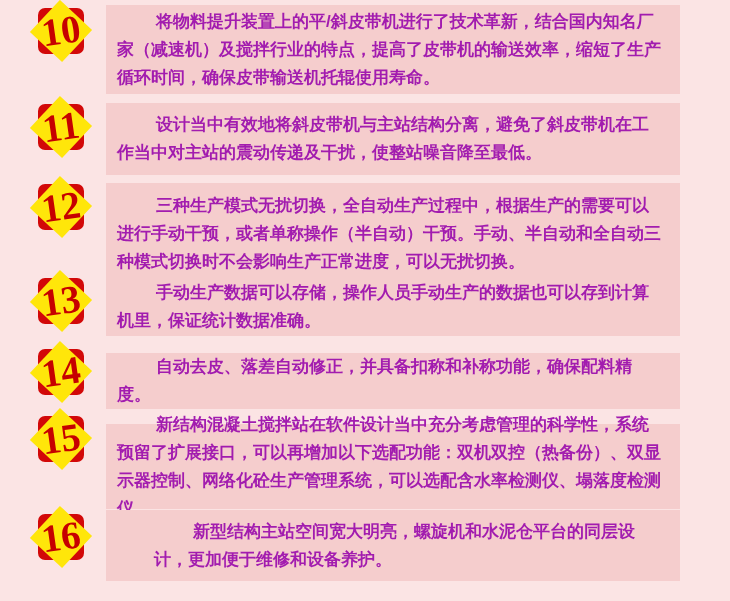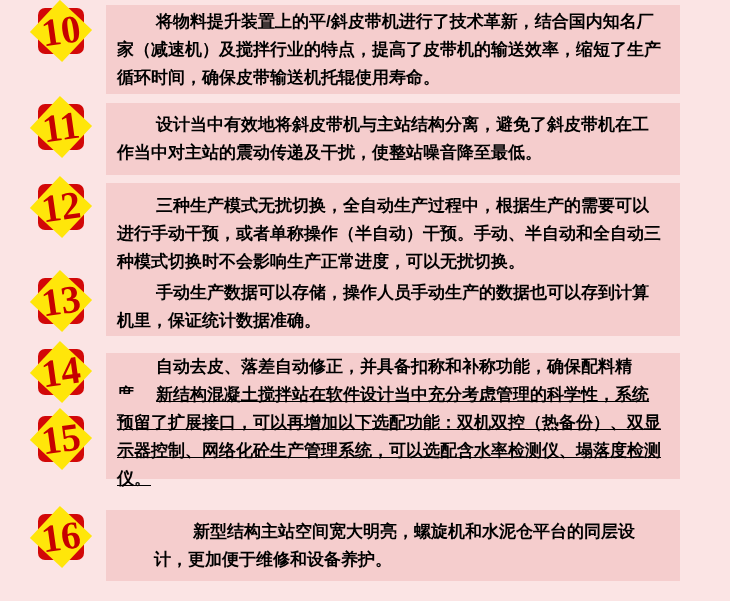--- a/index.html
+++ b/index.html
@@ -54,33 +54,33 @@
     left: 106px;
     width: 574px;
     background: #f5cdcd;
     box-sizing: border-box;
     display: flex;
     align-items: center;
     padding: 0 14px 0 11px;
   }
   .txtbox p {
     margin: 0;
-    color: #000000;
+    color: #a21caf;
     font-size: 17px;
     font-weight: bold;
     line-height: 28px;
     text-indent: 2.3em;
   }
   
   .badge-0 { top: 0px; }   .box-0 { top: 5px;   height: 89px; }
   .badge-1 { top: 96px; }  .box-1 { top: 103px; height: 72px; justify-content: flex-end; }
   .badge-2 { top: 176px; } .box-2 { top: 183px; height: 101px; align-items: center; }
   .badge-3 { top: 270px; } .box-3 { top: 277px; height: 59px; }
   .badge-4 { top: 341px; } .box-4 { top: 353px; height: 56px; }
-  .badge-5 { top: 408px; } .box-5 { top: 394px; height: 85px; text-decoration: underline; }
+  .badge-5 { top: 408px; } .box-5 { top: 424px; height: 85px; }
   .badge-6 { top: 506px; } .box-6 { top: 510px; height: 71px; padding-left: 48px; }
 </style>
 </head>
 <body>
 
 <div class="stage">
 
   <div class="badge badge-0">
     <div class="badge-sq"></div>
     <div class="badge-diamond"></div>

